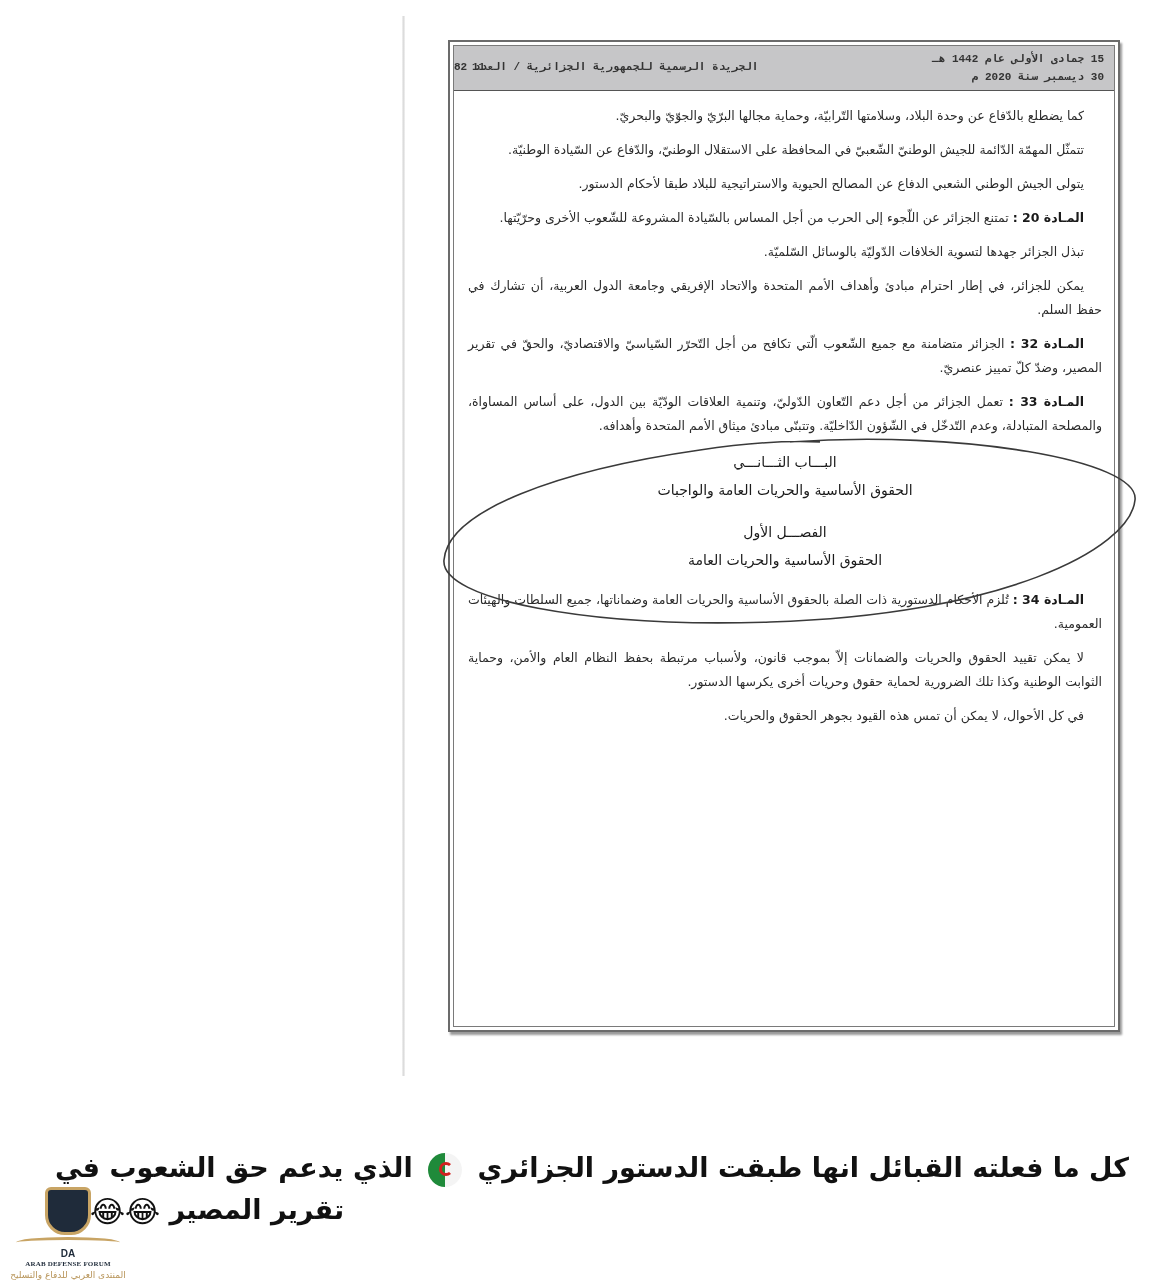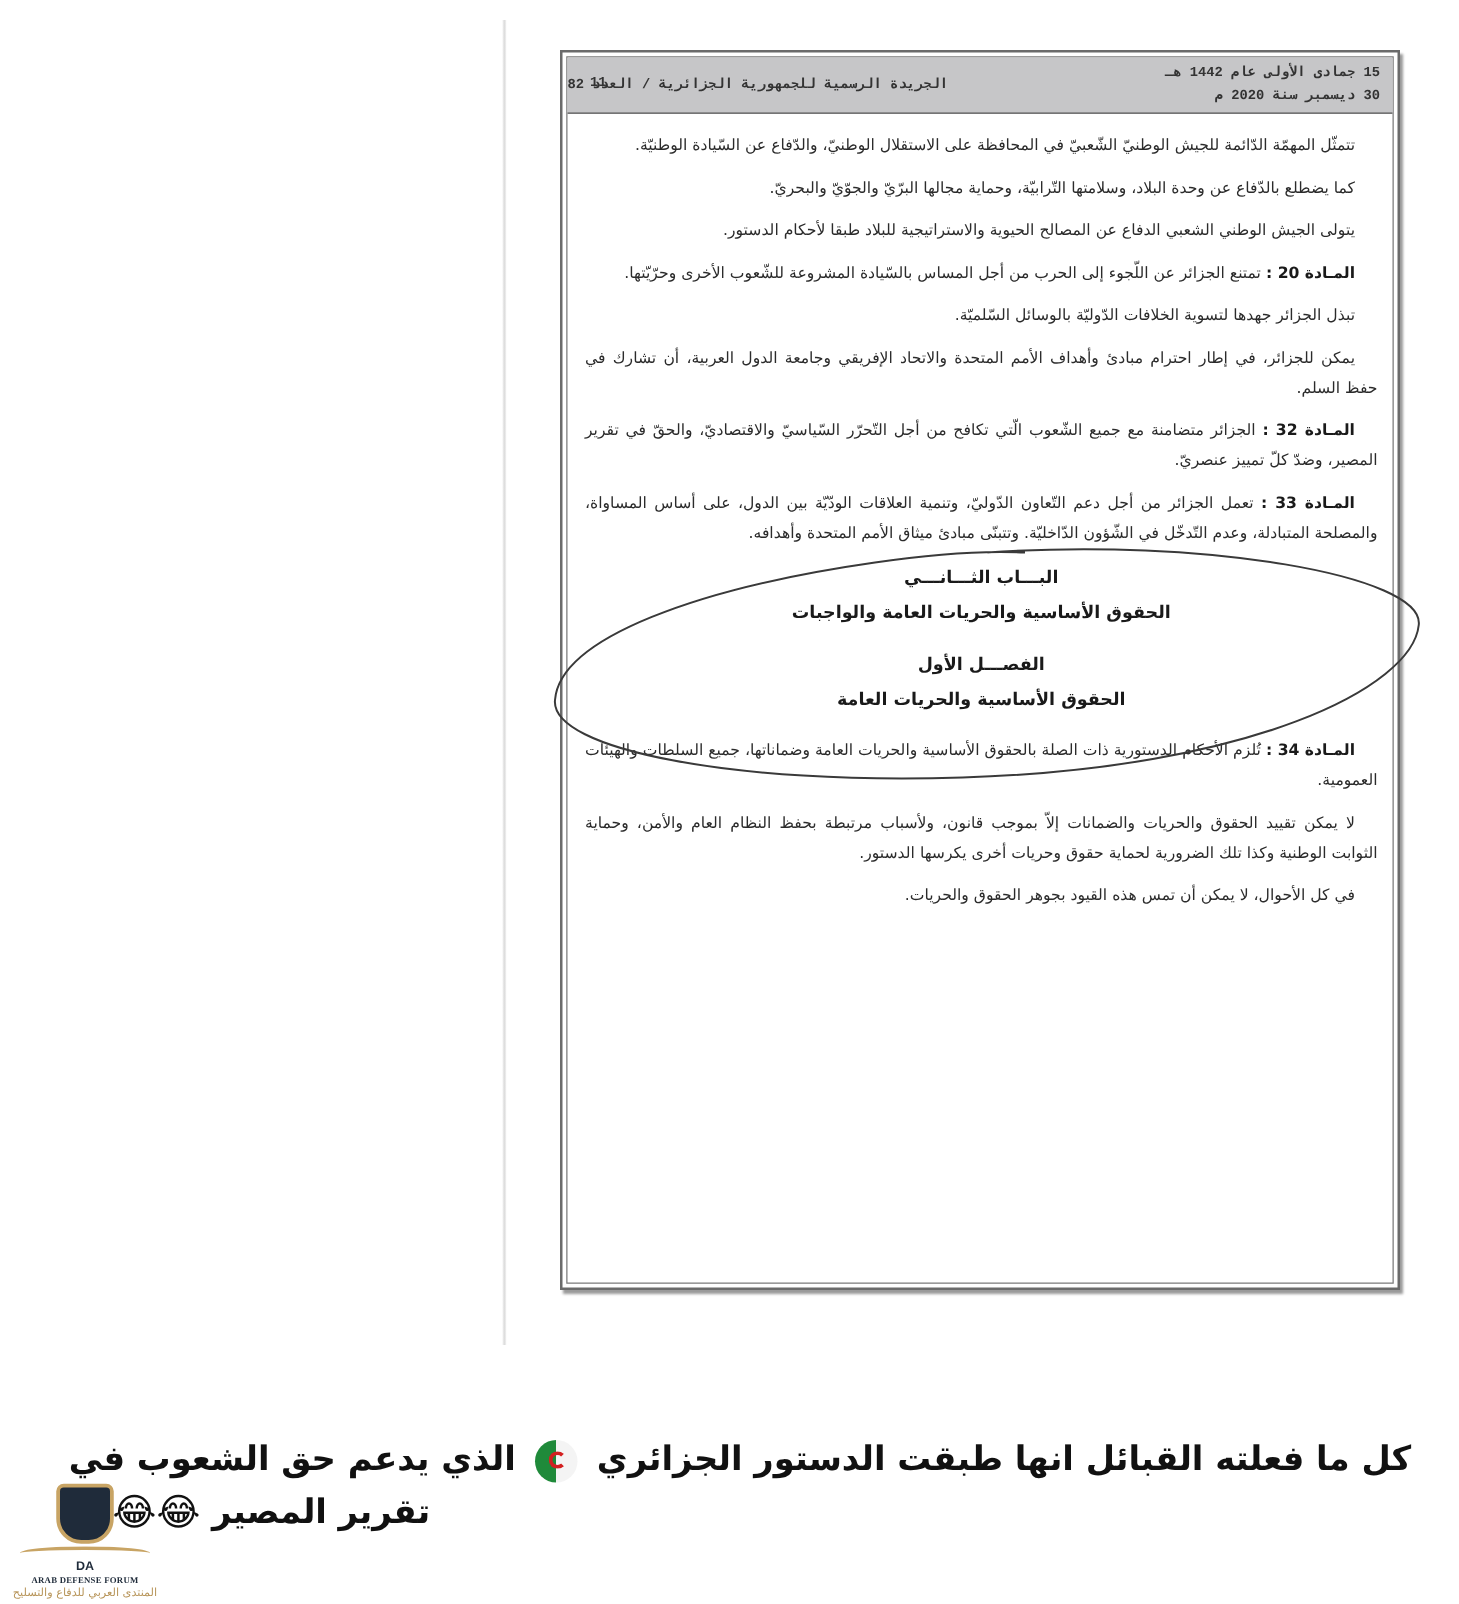--- a/index.html
+++ b/index.html
@@ -28,21 +28,21 @@
   .hdr-title { position: absolute; left: 0; right: 0; top: 14px; text-align: left; direction: rtl; }
   .hdr-date { position: absolute; right: 10px; top: 4px; direction: rtl; text-align: right; line-height: 18px; }
 
   .body-text {
     position: absolute; left: 14px; right: 12px; top: 58px;
     direction: rtl; text-align: justify; color: #2b2b2b;
     font-family: "DejaVu Sans", sans-serif; font-size: 12.5px; line-height: 24px;
   }
   .para { margin: 0 0 10px 0; text-indent: 18px; }
   .art-label { font-weight: bold; color: #1a1a1a; }
-  .heading { text-align: center; font-weight: bold; color: #1a1a1a; font-size: 14px; line-height: 28px; text-indent: 0; margin: 0; }
+  .heading { text-align: center; font-weight: normal; color: #1a1a1a; font-size: 14px; line-height: 28px; text-indent: 0; margin: 0; }
   .head-group { margin: 6px 0 14px 0; }
 
   .annot-ellipse {
     position: absolute; left: 440px; top: 430px; width: 700px; height: 200px; pointer-events: none;
   }
 
   .caption {
     position: absolute; right: 12px; top: 1147px; width: 1100px;
     direction: rtl; text-align: left;
     font-family: "DejaVu Sans", sans-serif; font-weight: bold; font-size: 27px; line-height: 42px; color: #111;
@@ -81,22 +81,22 @@
     <div class="header">
       <span class="hdr-page">11</span>
       <div class="hdr-title">الجريدة الرسمية للجمهورية الجزائرية / العدد 82</div>
       <div class="hdr-date">
         <div>15 جمادى الأولى عام 1442 هـ</div>
         <div>30 ديسمبر سنة 2020 م</div>
       </div>
     </div>
 
     <div class="body-text">
+      <p class="para">كما يضطلع بالدّفاع عن وحدة البلاد، وسلامتها التّرابيّة، وحماية مجالها البرّيّ والجوّيّ والبحريّ.</p>
       <p class="para">تتمثّل المهمّة الدّائمة للجيش الوطنيّ الشّعبيّ في المحافظة على الاستقلال الوطنيّ، والدّفاع عن السّيادة الوطنيّة.</p>
-      <p class="para">كما يضطلع بالدّفاع عن وحدة البلاد، وسلامتها التّرابيّة، وحماية مجالها البرّيّ والجوّيّ والبحريّ.</p>
       <p class="para">يتولى الجيش الوطني الشعبي الدفاع عن المصالح الحيوية والاستراتيجية للبلاد طبقا لأحكام الدستور.</p>
 
       <p class="para"><span class="art-label">المـادة 20 :</span><span> تمتنع الجزائر عن اللّجوء إلى الحرب من أجل المساس بالسّيادة المشروعة للشّعوب الأخرى وحرّيّتها.</span></p>
       <p class="para">تبذل الجزائر جهدها لتسوية الخلافات الدّوليّة بالوسائل السّلميّة.</p>
       <p class="para">يمكن للجزائر، في إطار احترام مبادئ وأهداف الأمم المتحدة والاتحاد الإفريقي وجامعة الدول العربية، أن تشارك في حفظ السلم.</p>
 
       <p class="para"><span class="art-label">المـادة 32 :</span><span> الجزائر متضامنة مع جميع الشّعوب الّتي تكافح من أجل التّحرّر السّياسيّ والاقتصاديّ، والحقّ في تقرير المصير، وضدّ كلّ تمييز عنصريّ.</span></p>
       <p class="para"><span class="art-label">المـادة 33 :</span><span> تعمل الجزائر من أجل دعم التّعاون الدّوليّ، وتنمية العلاقات الودّيّة بين الدول، على أساس المساواة، والمصلحة المتبادلة، وعدم التّدخّل في الشّؤون الدّاخليّة. وتتبنّى مبادئ ميثاق الأمم المتحدة وأهدافه.</span></p>
 
       <div class="head-group">

